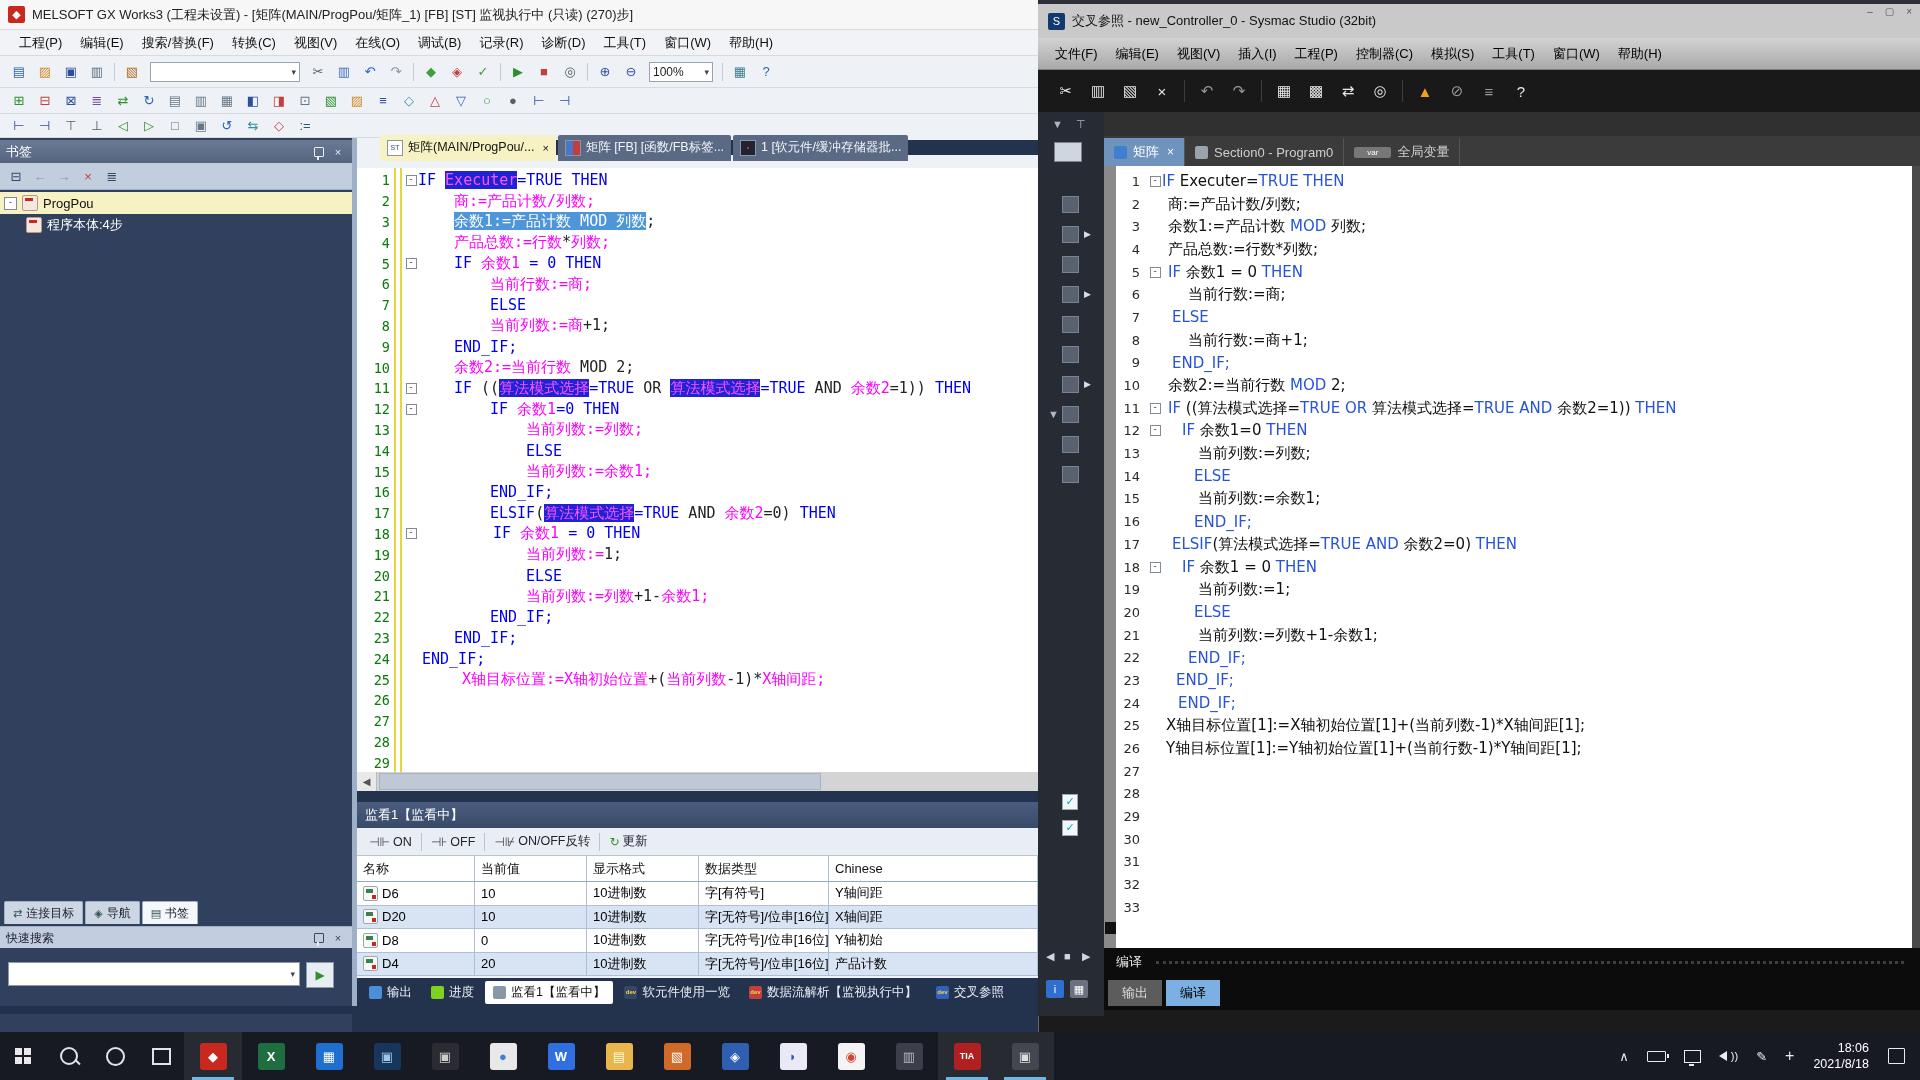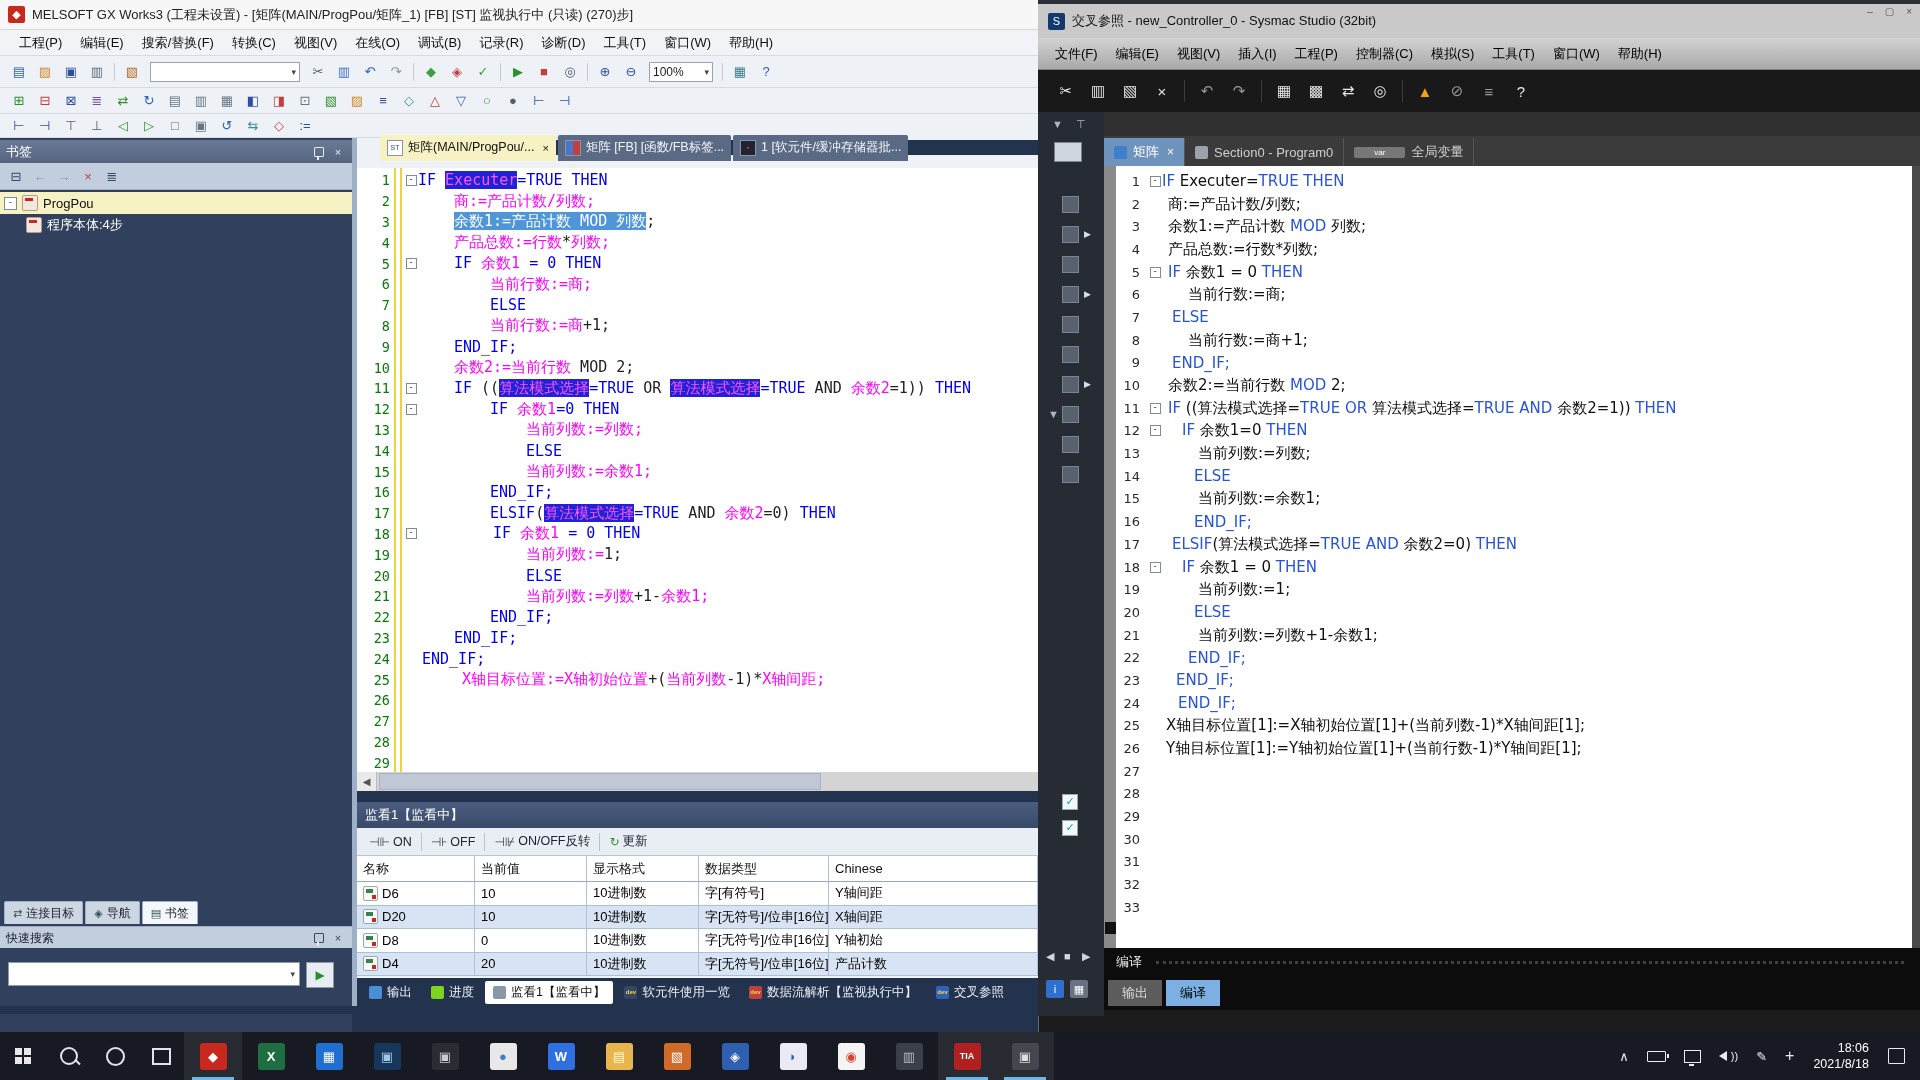--- a/index.html
+++ b/index.html
@@ -135,21 +135,21 @@
   .strip-check{position:absolute;width:14px;height:14px;border:1px solid #9aa;background:#f4f7fa;color:#0aa;
     font-size:11px;line-height:13px;text-align:center;}
   .ra-editor-bg{left:1104px;top:112px;width:816px;height:836px;background:#303030;}
   .ra-tabbar{left:1104px;top:136px;width:816px;height:30px;background:#3b3b3b;display:flex;align-items:flex-end;}
   .ra-tab{height:28px;display:flex;align-items:center;padding:0 10px;font-size:13px;color:#cfcfcf;
     border-right:1px solid #555;white-space:nowrap;}
   .ra-tab.active{background:#6e93bc;color:#fff;}
   .ra-tab .close{margin-left:8px;font-size:12px;}
   .ra-doc-ic{width:13px;height:13px;background:#3f7fd0;border-radius:2px;margin-right:6px;flex:none;}
   .ra-sec-ic{width:13px;height:13px;background:#9aa2ac;border-radius:2px;margin-right:6px;flex:none;}
-  .ra-var-ic{font-size:8px;background:#777;color:#fff;padding:1px 20px;border-radius:2px;margin-right:6px;flex:none;}
+  .ra-var-ic{font-size:8px;background:#777;color:#fff;padding:1px 13px;border-radius:2px;margin-right:6px;flex:none;}
   #ra-code{left:1104px;top:166px;width:816px;height:782px;background:#fff;overflow:hidden;position:absolute;}
   .ra-gutter{position:absolute;left:0;top:0;width:12px;height:782px;background:#8a8a8a;}
   .ra-gutter-sq{position:absolute;left:1px;top:756px;width:11px;height:12px;background:#111;}
   .ra-line{display:flex;align-items:center;white-space:pre;font-size:15px;
     font-family:"DejaVu Sans","Liberation Sans",sans-serif;}
   .ra-num{width:44px;text-align:right;color:#2a2a2a;padding-right:8px;font-size:13px;flex:none;box-sizing:border-box;}
   .ra-fold{width:14px;flex:none;display:flex;align-items:center;justify-content:center;}
   .kw2{color:#2753d8;} .pl2{color:#101010;}
   .ra-vscroll{left:1912px;top:166px;width:8px;height:782px;background:#4a4a4a;}
   .compile-header{left:1104px;top:948px;width:816px;height:28px;background:#0c0c0c;display:flex;align-items:center;
@@ -359,21 +359,21 @@
   </div>
 <div id="la-code" class="abs">
   <div class="la-yellowbar"></div>
 <div class="la-line" style="height: 20.8px; margin-top: 2px;"><div class="la-num">1</div><div class="la-fold"><div class="foldbox">-</div></div><div class="la-text" style="padding-left: 0px;"><span class="kw">IF </span><span class="s1">Executer</span><span class="kw">=TRUE THEN</span></div></div>
     <div class="la-line" style="height: 20.8px;"><div class="la-num">2</div><div class="la-fold"></div><div class="la-text" style="padding-left: 36px;"><span class="idm">商:=产品计数/列数;</span></div></div>
     <div class="la-line" style="height: 20.8px;"><div class="la-num">3</div><div class="la-fold"></div><div class="la-text" style="padding-left: 36px;"><span class="s2">余数1:=产品计数 MOD 列数</span><span class="pl">;</span></div></div>
     <div class="la-line" style="height: 20.8px;"><div class="la-num">4</div><div class="la-fold"></div><div class="la-text" style="padding-left: 36px;"><span class="idm">产品总数:=行数</span><span class="pl">*</span><span class="idm">列数;</span></div></div>
     <div class="la-line" style="height: 20.8px;"><div class="la-num">5</div><div class="la-fold"><div class="foldbox">-</div></div><div class="la-text" style="padding-left: 36px;"><span class="kw">IF </span><span class="idm">余数1</span><span class="kw"> = 0 THEN</span></div></div>
     <div class="la-line" style="height: 20.8px;"><div class="la-num">6</div><div class="la-fold"></div><div class="la-text" style="padding-left: 72px;"><span class="idm">当前行数:=商;</span></div></div>
     <div class="la-line" style="height: 20.8px;"><div class="la-num">7</div><div class="la-fold"></div><div class="la-text" style="padding-left: 72px;"><span class="kw">ELSE</span></div></div>
-    <div class="la-line" style="height: 20.8px;"><div class="la-num">8</div><div class="la-fold"></div><div class="la-text" style="padding-left: 72px;"><span class="idm">当前行数:=商</span><span class="pl">+1;</span></div></div>
+    <div class="la-line" style="height: 20.8px;"><div class="la-num">8</div><div class="la-fold"></div><div class="la-text" style="padding-left: 72px;"><span class="idm">当前列数:=商</span><span class="pl">+1;</span></div></div>
     <div class="la-line" style="height: 20.8px;"><div class="la-num">9</div><div class="la-fold"></div><div class="la-text" style="padding-left: 36px;"><span class="kw">END_IF;</span></div></div>
     <div class="la-line" style="height: 20.8px;"><div class="la-num">10</div><div class="la-fold"></div><div class="la-text" style="padding-left: 36px;"><span class="idm">余数2:=当前行数</span><span class="pl"> MOD 2;</span></div></div>
     <div class="la-line" style="height: 20.8px;"><div class="la-num">11</div><div class="la-fold"><div class="foldbox">-</div></div><div class="la-text" style="padding-left: 36px;"><span class="kw">IF </span><span class="pl">((</span><span class="s1">算法模式选择</span><span class="kw">=TRUE</span><span class="pl"> OR </span><span class="s1">算法模式选择</span><span class="kw">=TRUE</span><span class="pl"> AND </span><span class="idm">余数2</span><span class="pl">=1)) </span><span class="kw">THEN</span></div></div>
     <div class="la-line" style="height: 20.8px;"><div class="la-num">12</div><div class="la-fold"><div class="foldbox">-</div></div><div class="la-text" style="padding-left: 72px;"><span class="kw">IF </span><span class="idm">余数1</span><span class="kw">=0 THEN</span></div></div>
     <div class="la-line" style="height: 20.8px;"><div class="la-num">13</div><div class="la-fold"></div><div class="la-text" style="padding-left: 108px;"><span class="idm">当前列数:=列数;</span></div></div>
     <div class="la-line" style="height: 20.8px;"><div class="la-num">14</div><div class="la-fold"></div><div class="la-text" style="padding-left: 108px;"><span class="kw">ELSE</span></div></div>
     <div class="la-line" style="height: 20.8px;"><div class="la-num">15</div><div class="la-fold"></div><div class="la-text" style="padding-left: 108px;"><span class="idm">当前列数:=余数1;</span></div></div>
     <div class="la-line" style="height: 20.8px;"><div class="la-num">16</div><div class="la-fold"></div><div class="la-text" style="padding-left: 72px;"><span class="kw">END_IF;</span></div></div>
     <div class="la-line" style="height: 20.8px;"><div class="la-num">17</div><div class="la-fold"></div><div class="la-text" style="padding-left: 72px;"><span class="kw">ELSIF</span><span class="pl">(</span><span class="s1">算法模式选择</span><span class="kw">=TRUE</span><span class="pl"> AND </span><span class="idm">余数2</span><span class="pl">=0) </span><span class="kw">THEN</span></div></div>
     <div class="la-line" style="height: 20.8px;"><div class="la-num">18</div><div class="la-fold"><div class="foldbox">-</div></div><div class="la-text" style="padding-left: 75px;"><span class="kw">IF </span><span class="idm">余数1</span><span class="kw"> = 0 THEN</span></div></div>

